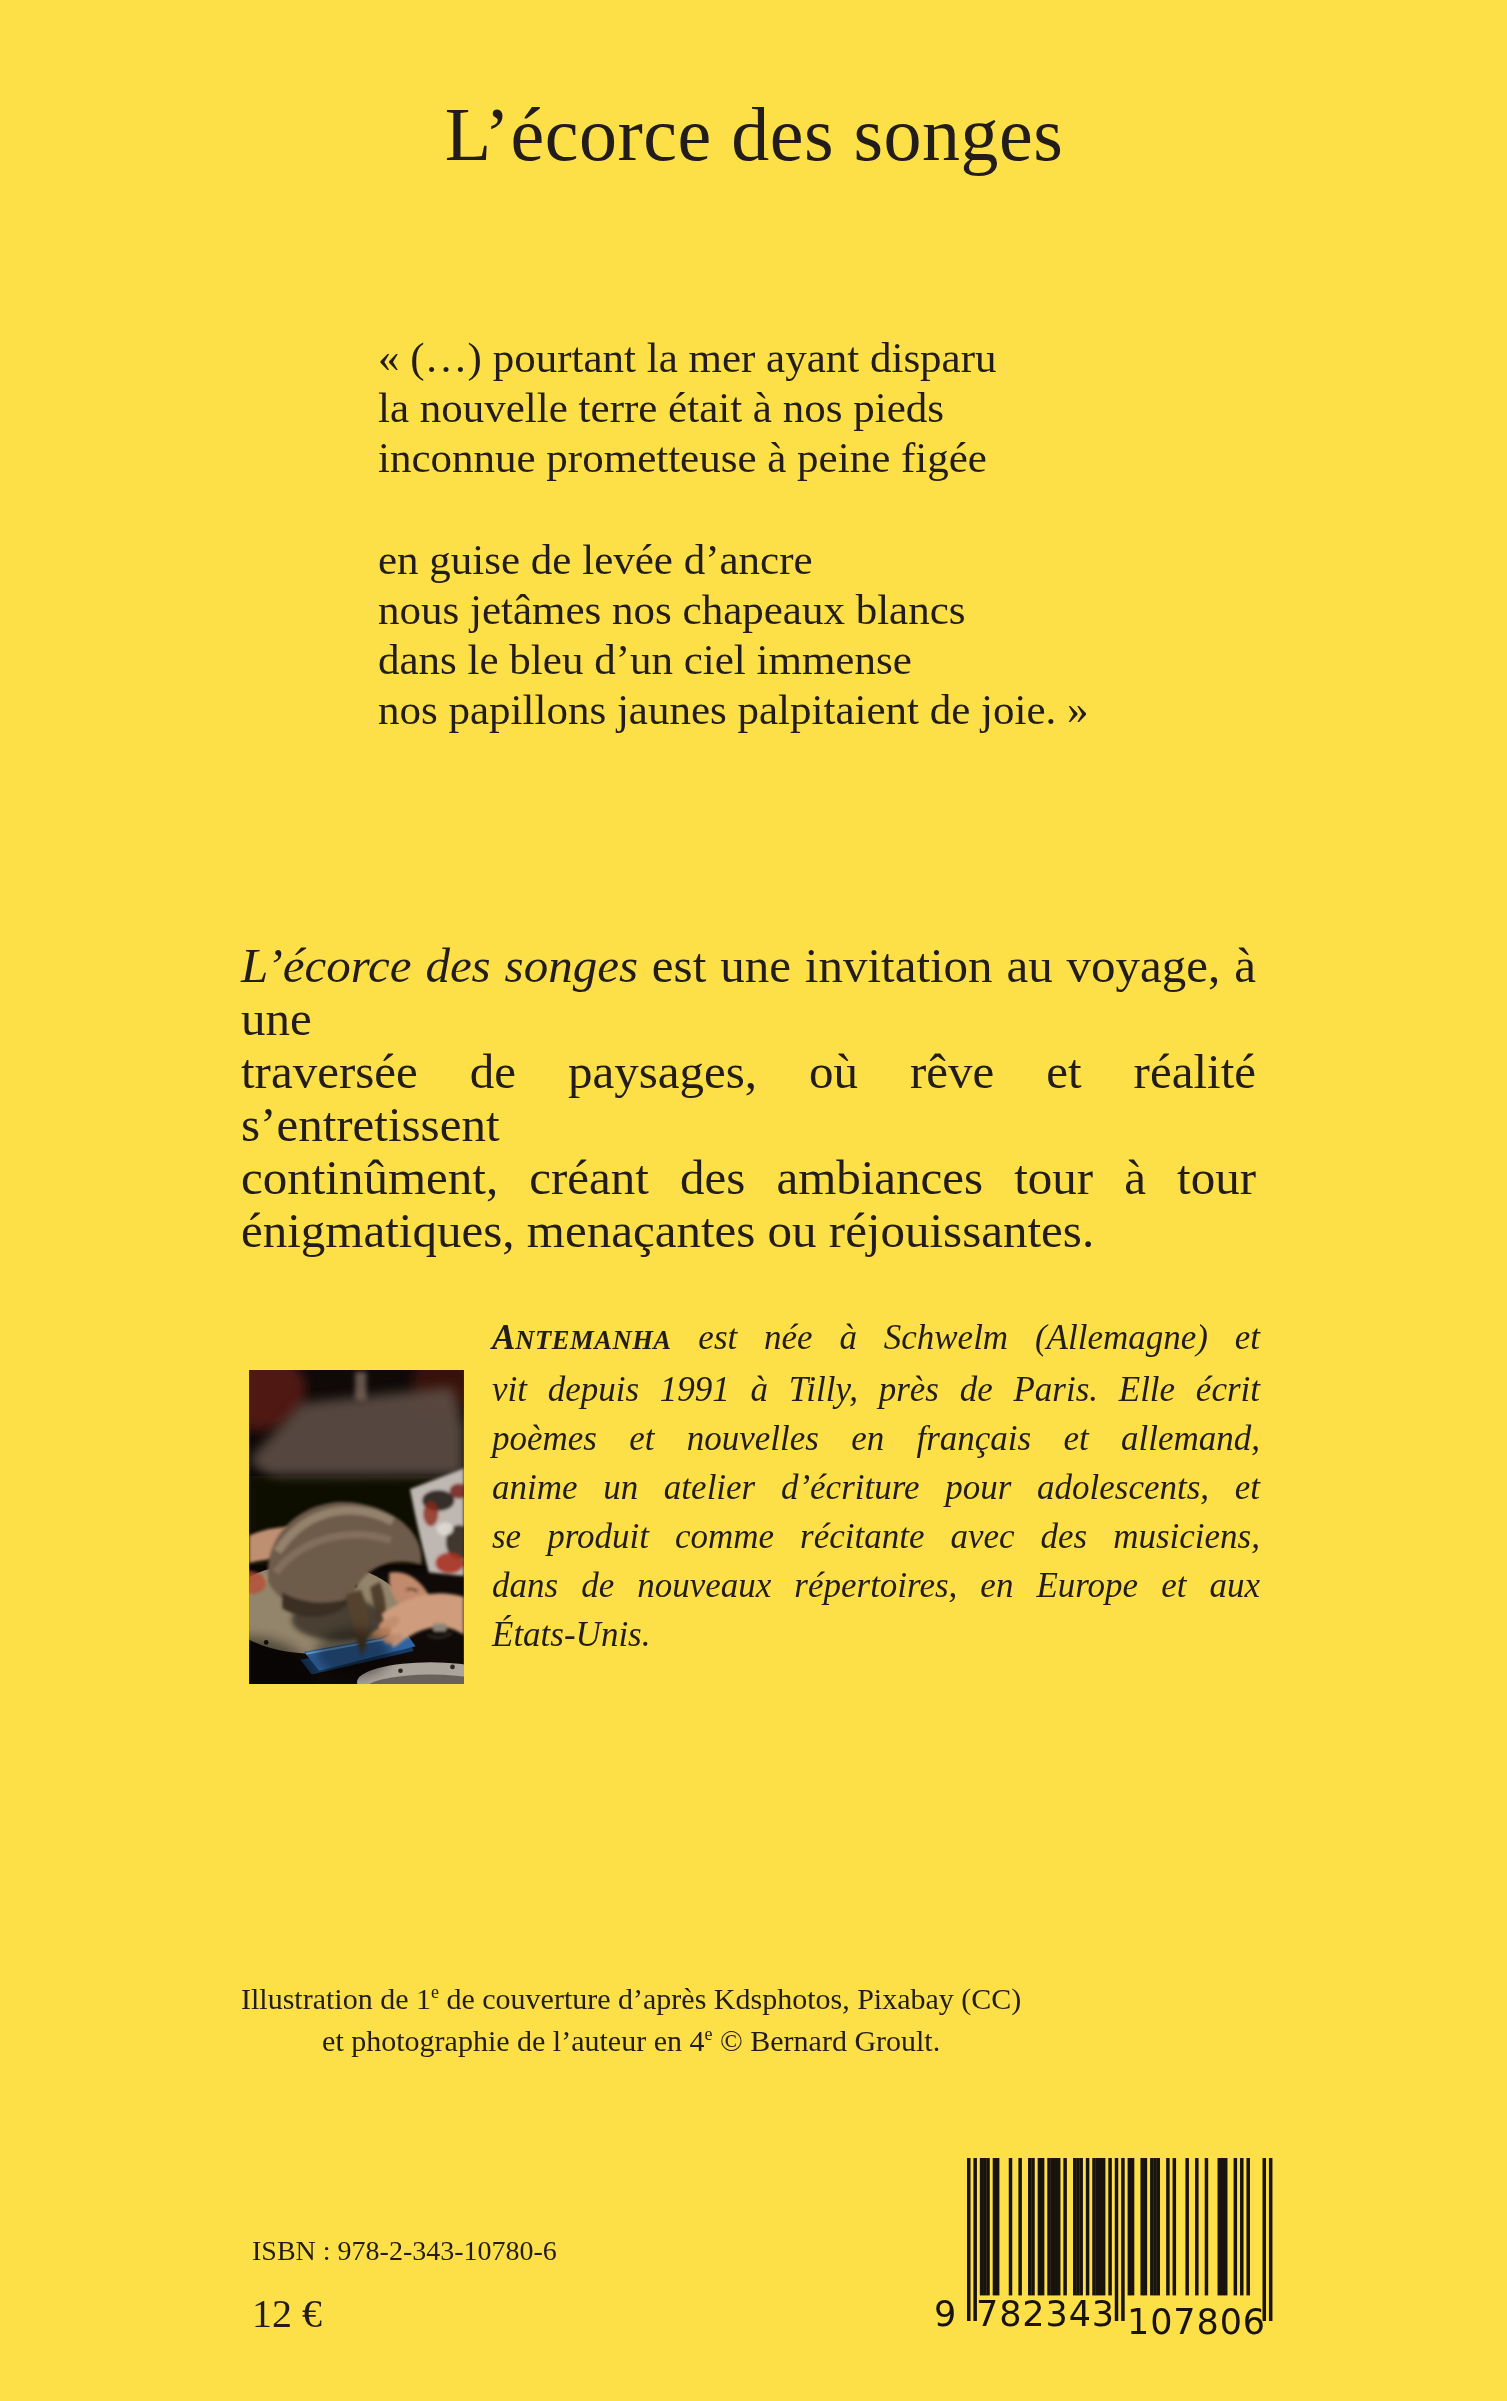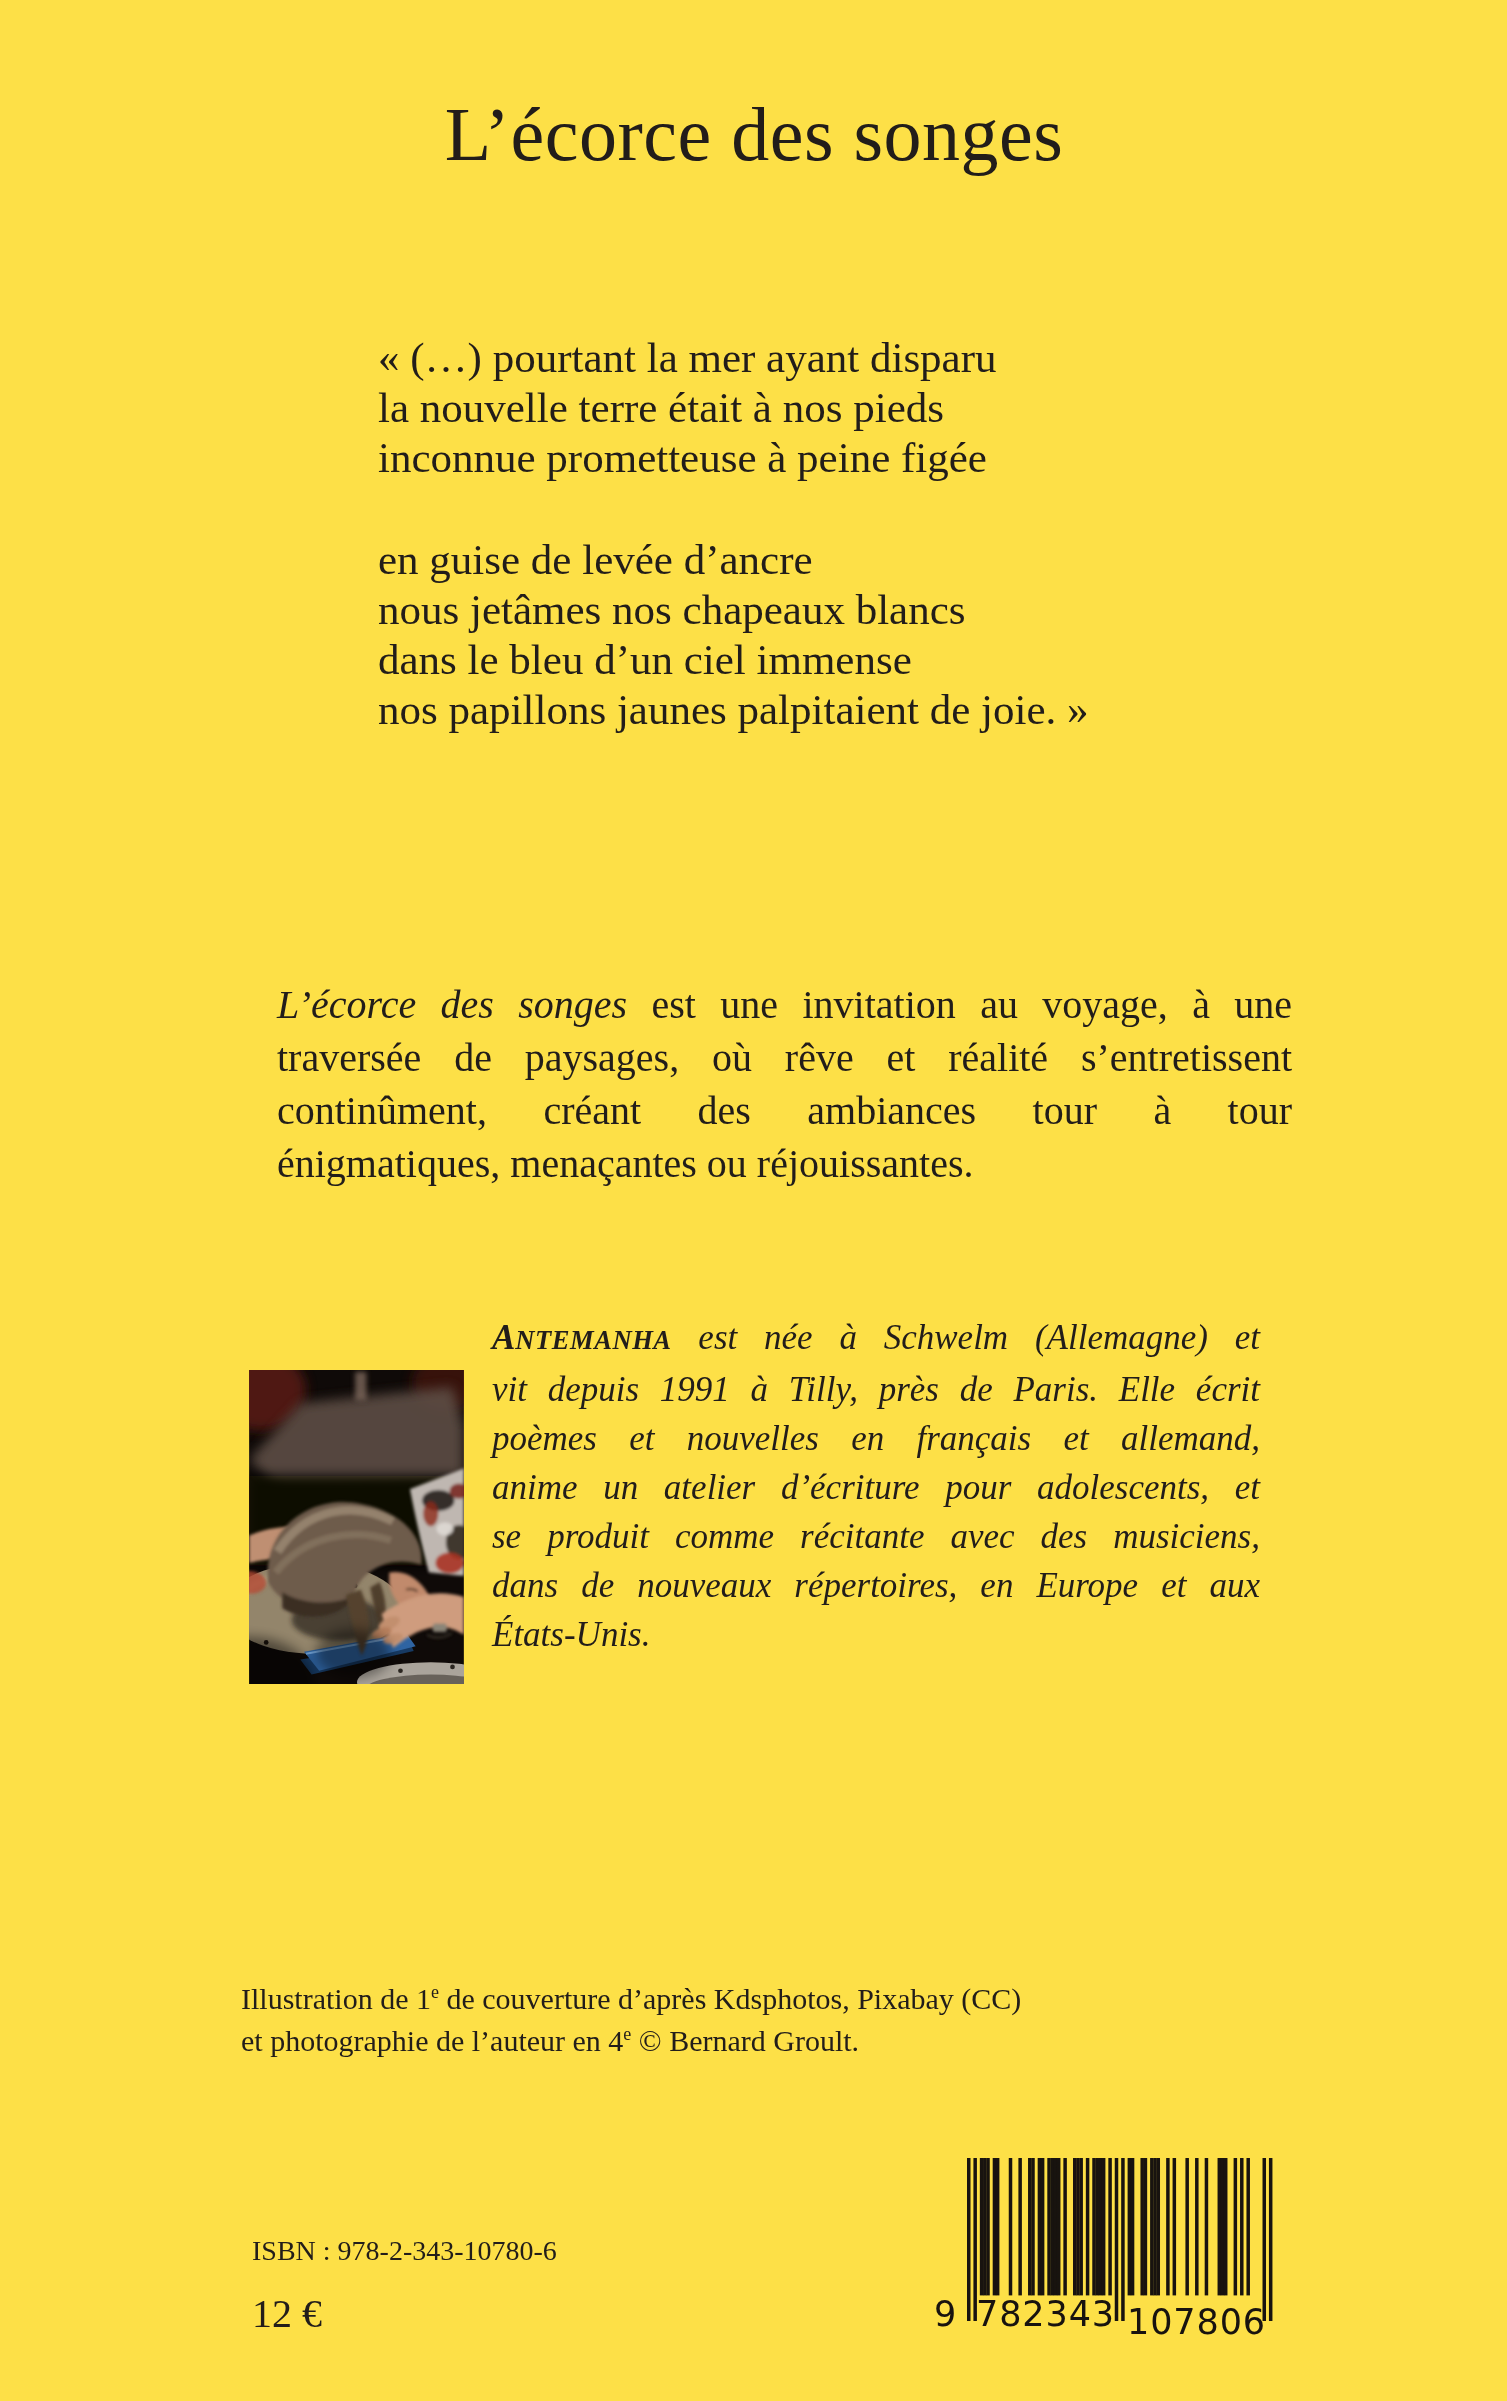--- a/index.html
+++ b/index.html
@@ -13,37 +13,36 @@
   }
   .title{
     position:absolute;left:0;top:91px;width:100%;
     margin:0;text-align:center;
     font-size:76px;font-weight:400;letter-spacing:0.5px;
   }
   .poem{position:absolute;left:378px;top:333px;font-size:43px;}
   .poem .pline{display:block;line-height:50px;}
   .stanza-2{margin-top:52px;}
   .about{
-    position:absolute;left:241px;top:978px;width:1015px;
-    font-size:40px;
-    margin-left:36px;
+    position:absolute;left:241px;top:939px;width:1015px;
+    font-size:49px;
   }
   .about .aline{display:block;line-height:53px;}
   .just{text-align:justify;text-align-last:justify;}
   .it{font-style:italic;}
   .author-photo{position:absolute;left:249px;top:1370px;}
   .bio{
     position:absolute;left:492px;top:1313px;width:768px;
     font-size:35px;font-style:italic;
   }
   .bio .bline{display:block;line-height:49px;}
   .sc-initial{font-weight:600;}
   .sc-rest{font-weight:600;text-transform:uppercase;font-size:0.76em;letter-spacing:0.5px;}
   .credits{position:absolute;left:241px;top:1978px;font-size:30px;}
-  .credits .cline{display:block;line-height:42px;}
+  .credits .cline{display:block;line-height:42px;text-align:center;}
   .credits sup{font-size:0.6em;line-height:0;}
   .isbn{position:absolute;left:252px;top:2235px;font-size:28px;}
   .price{position:absolute;left:252px;top:2290px;font-size:40px;}
   .barcode{position:absolute;left:932px;top:2158px;width:345px;height:180px;}
   .barcode svg{position:absolute;left:35px;top:0;}
   .barcode svg rect{fill:#18130f;}
   .bdigits{
     position:absolute;top:136px;left:0;width:100%;height:38px;
     font-family:"DejaVu Sans", sans-serif;font-size:35px;color:#18130f;
   }

